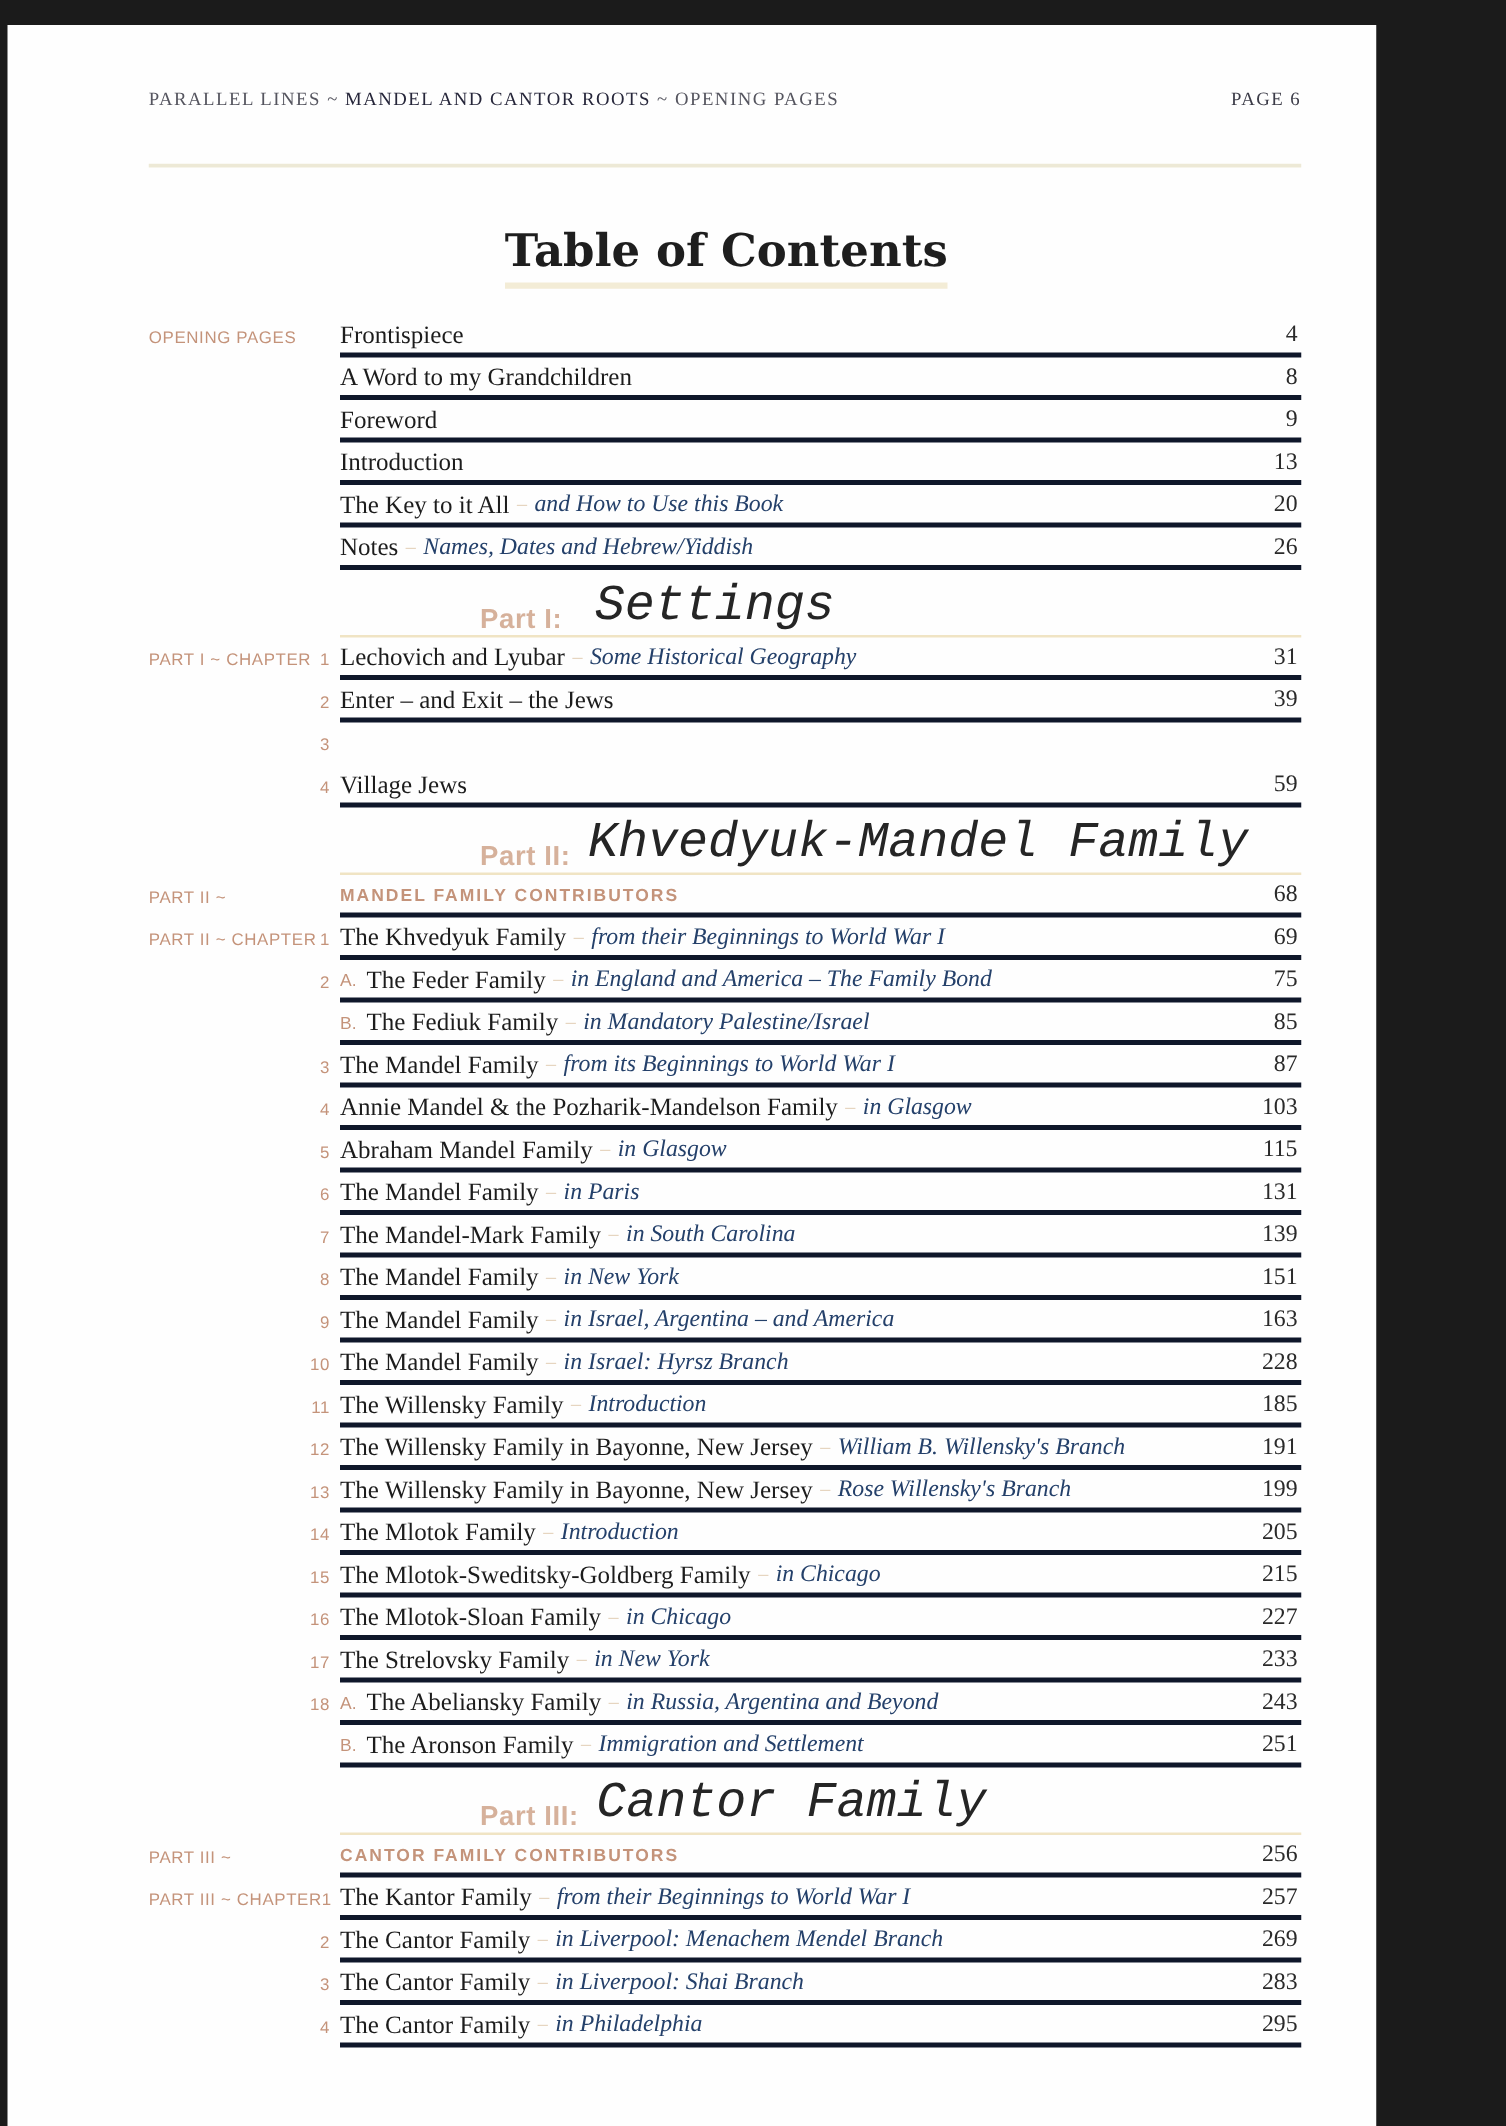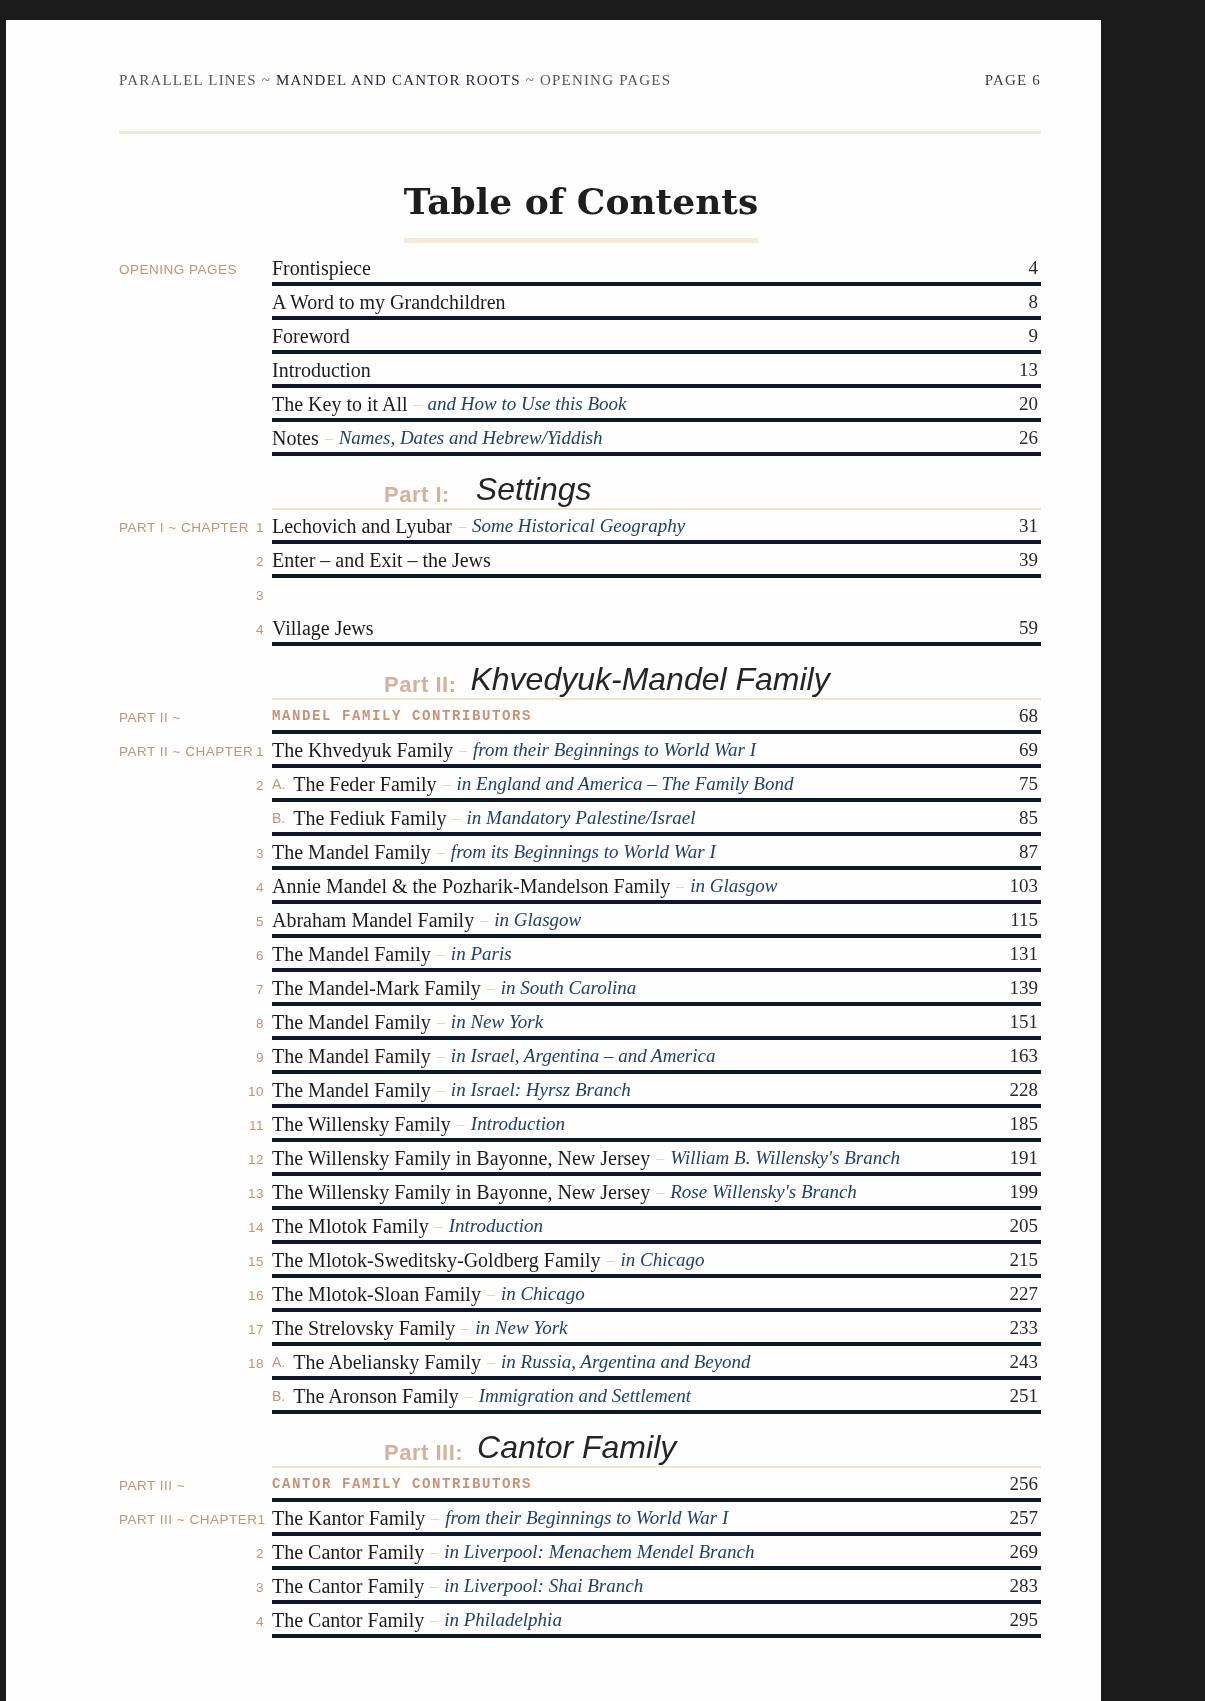--- a/index.html
+++ b/index.html
@@ -46,21 +46,21 @@
       top: 160px;
       width: 1150px;
       text-align: center;
       font-family: "DejaVu Serif", serif;
       font-weight: bold;
       font-size: 36px;
       color: #1e1e1e;
     }
     .toc-title span {
       display: inline-block;
-      padding-bottom: 16px;
+      padding-bottom: 4px;
       border-bottom: 5px solid #f3ecd6;
     }
 
     .toc {
       position: absolute;
       left: 113px;
       top: 232px;
       width: 922px;
     }
     .row {
@@ -111,21 +111,21 @@
       color: #e3cfb6;
       margin: 0 6px;
     }
     .row .entry .subtitle {
       font-family: "Liberation Serif", serif;
       font-style: italic;
       font-size: 19px;
       color: #24406a;
     }
     .row .entry .contrib {
-      font-family: Liberation Mono, monospace;
+      font-family: Liberation Sans, sans-serif;
       font-weight: bold;
       font-size: 14px;
       letter-spacing: 1.6px;
       color: #c4937a;
       text-transform: uppercase;
     }
     .row .entry .page-num {
       margin-left: auto;
       font-family: "Liberation Serif", serif;
       font-size: 19px;
@@ -151,23 +151,23 @@
     }
     .part-row .part-label {
       font-family: "Liberation Sans", sans-serif;
       font-weight: bold;
       font-size: 22px;
       color: #d6b19b;
       letter-spacing: 0.5px;
       margin-right: 14px;
     }
     .part-row .part-name {
-      font-family: Liberation Sans, sans-serif;
+      font-family: Liberation Mono, monospace;
       font-style: italic;
-      font-size: 32px;
+      font-size: 40px;
       color: #252525;
     }
     .part-row.first .part-label { margin-right: 26px; }
   </style>
 </head>
 <body>
 
 <div class="page">
 
   <div class="running-head">

